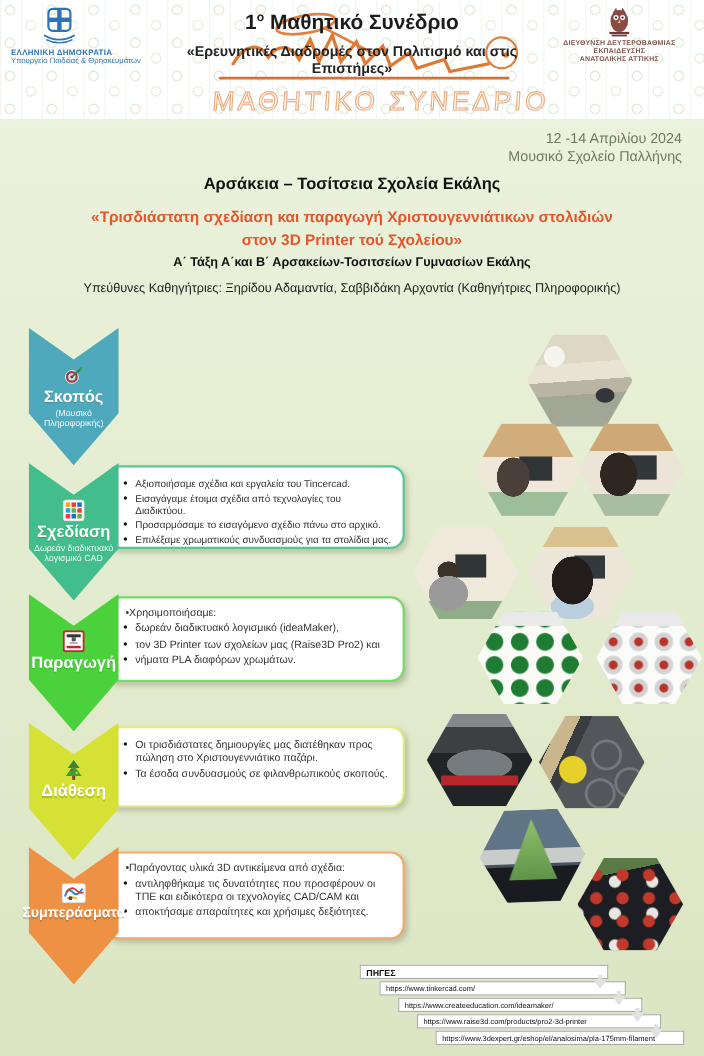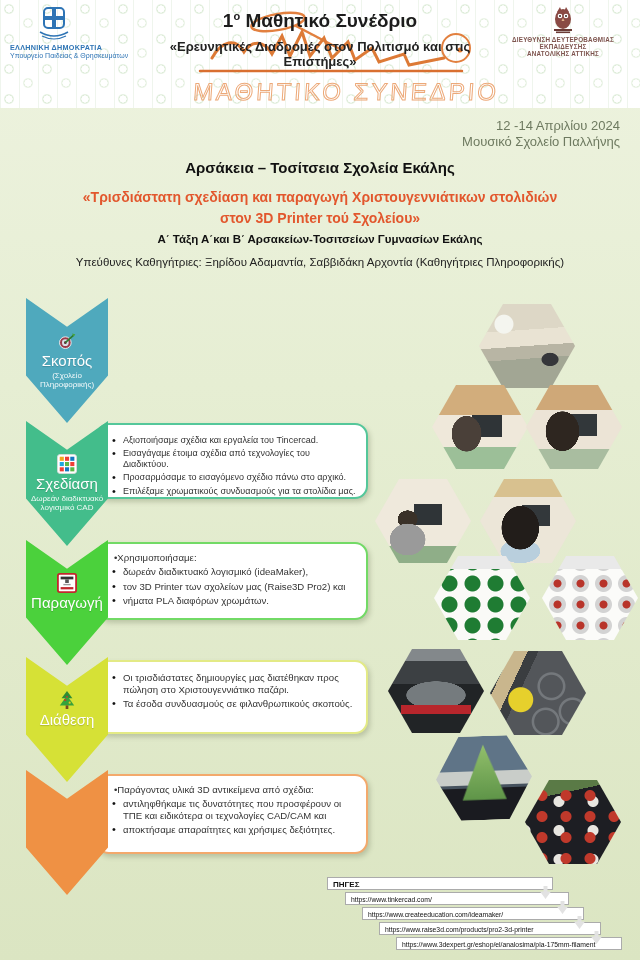--- a/index.html
+++ b/index.html
@@ -36,21 +36,21 @@
   .ev-teachers{font-size:11.5px;color:#222;margin-top:11px;}
   
   .step{position:absolute;left:0;width:372px;height:126px;}
   .s1{top:298px}.s2{top:421px}.s3{top:540px}.s4{top:657px}.s5{top:770px}
   .chev-wrap{position:absolute;left:26px;top:0;width:82px;height:125px;z-index:3;}
   .chev-bg{position:absolute;inset:0;
     clip-path:polygon(0 0,50% 23%,100% 0,100% 62%,50% 100%,0 62%);
     filter:drop-shadow(1px 2px 2px rgba(60,70,40,.25));}
   .chev-content{position:absolute;top:33px;left:-14px;right:-14px;text-align:center;color:#fff;z-index:2;}
   .chev-icon svg{display:block;margin:0 auto 2px;}
-  .chev-label{font-size:15px;font-weight:normal;line-height:1.05;text-shadow:0 1px 1px rgba(0,0,0,.18);}
+  .chev-label{font-size:15px;font-weight:bold;line-height:1.05;text-shadow:0 1px 1px rgba(0,0,0,.18);}
   .s5 .chev-label{font-size:13px;white-space:nowrap;}
   .chev-sub{font-size:8px;line-height:1.2;color:rgba(255,255,255,.92);margin-top:2px;padding:0 16px;}
   .bullet-box{position:absolute;left:96px;width:272px;background:#fff;border:2px solid #ccc;
     border-radius:13px;box-shadow:2px 3px 5px rgba(90,100,70,.28);
     padding:7px 9px 5px 12px;box-sizing:border-box;z-index:2;}
   .s1 .bullet-box{top:14px;height:70px}
   .s2 .bullet-box{top:2px;height:76px}
   .s3 .bullet-box{top:2px;height:78px}
   .s4 .bullet-box{top:3px;height:74px}
   .s5 .bullet-box{top:4px;height:80px}
@@ -202,21 +202,21 @@
         <span class="chev-icon">
           <svg width="20" height="20" viewBox="0 0 24 24">
             <circle cx="10" cy="14" r="7" fill="#9b3b4a" stroke="#fff" stroke-width="1"></circle>
             <circle cx="10" cy="14" r="4" fill="#d8dfe5"></circle>
             <circle cx="10" cy="14" r="1.6" fill="#5b2430"></circle>
             <line x1="10" y1="14" x2="20" y2="5" stroke="#2f7d32" stroke-width="2"></line>
             <path d="M18 3 l4 1 -2 3 z" fill="#44a23e"></path>
           </svg>
         </span>
         <div class="chev-label">Σκοπός</div>
-        <div class="chev-sub">(Σχολείο Πληροφορικής)</div>
+        <div class="chev-sub">(Μουσικό Πληροφορικής)</div>
       </div>
     </div>
   </section>
 
   <section class="step s2">
     <div class="bullet-box" style="border-color:#54C79A">
       <ul>
         <li>Αξιοποιήσαμε σχέδια και εργαλεία του Tincercad.</li>
         <li>Εισαγάγαμε έτοιμα σχέδια από τεχνολογίες του Διαδικτύου.</li>
         <li>Προσαρμόσαμε το εισαγόμενο σχέδιο πάνω στο αρχικό.</li>
@@ -302,20 +302,33 @@
   <section class="step s5">
     <div class="bullet-box" style="border-color:#F3A96C">
       <p class="box-intro">•Παράγοντας υλικά 3D αντικείμενα από σχέδια:</p>
       <ul>
         <li>αντιληφθήκαμε τις δυνατότητες που προσφέρουν οι ΤΠΕ και ειδικότερα οι τεχνολογίες CAD/CAM και</li>
         <li>αποκτήσαμε απαραίτητες και χρήσιμες δεξιότητες.</li>
       </ul>
     </div>
     <div class="chev-wrap">
       <div class="chev-bg" style="background:#EF9144"></div>
+      <div class="chev-content">
+        <span class="chev-icon">
+          <svg width="22" height="18" viewBox="0 0 22 18">
+            <rect x="0.5" y="0.5" width="21" height="17" rx="2" fill="#fff" stroke="#ddd"></rect>
+            <path d="M3 12 Q6 3 10 8 T19 5" stroke="#2e86d0" fill="none" stroke-width="1.8"></path>
+            <path d="M4 8 Q9 2 13 6 T20 8" stroke="#e0392f" fill="none" stroke-width="1.5"></path>
+            <path d="M5 14 q4 -3 9 0" stroke="#f0b01f" stroke-width="1.5" fill="none"></path>
+            <circle cx="8" cy="13.5" r="1.8" fill="#5a4632"></circle>
+          </svg>
+        </span>
+        <div class="chev-label">Συμπεράσματα</div>
+        <div class="chev-sub"></div>
+      </div>
     </div>
   </section>
 
   <div class="hex hx-classroom" style="left:479px;top:304px"></div>
   <div class="hex hx-student-girl" style="left:432px;top:385px"></div>
   <div class="hex hx-student-boy" style="left:526px;top:385px"></div>
   <div class="hex hx-student-hoodie" style="left:375px;top:479px"></div>
   <div class="hex hx-student-darkhair" style="left:480px;top:479px"></div>
   <div class="hex hx-designs-green" style="left:434px;top:556px"></div>
   <div class="hex hx-designs-red" style="left:542px;top:556px"></div>

